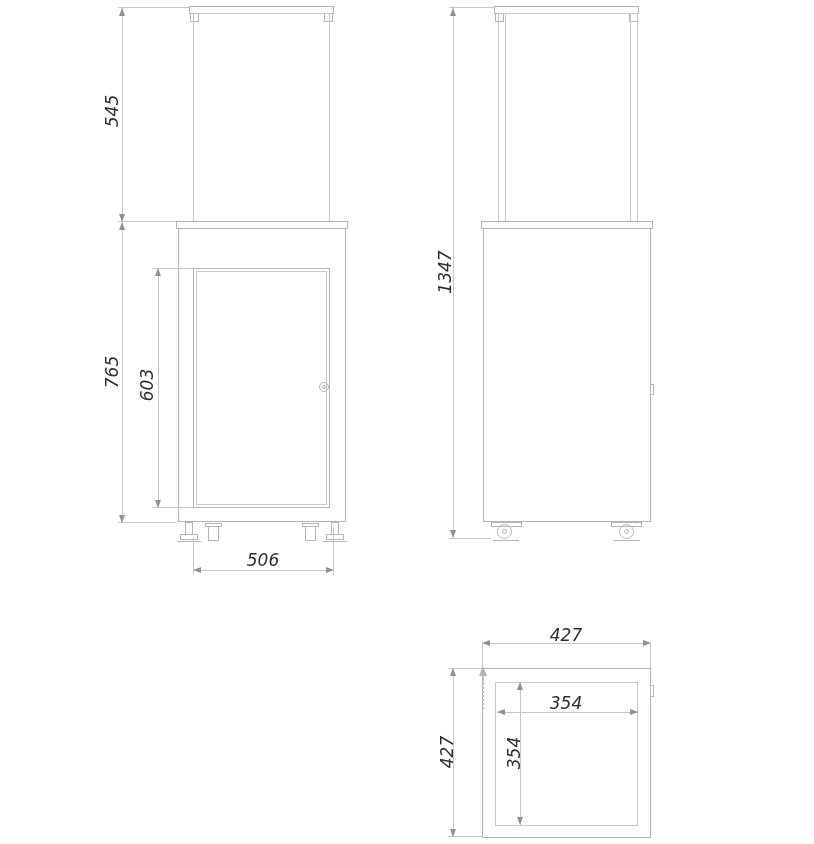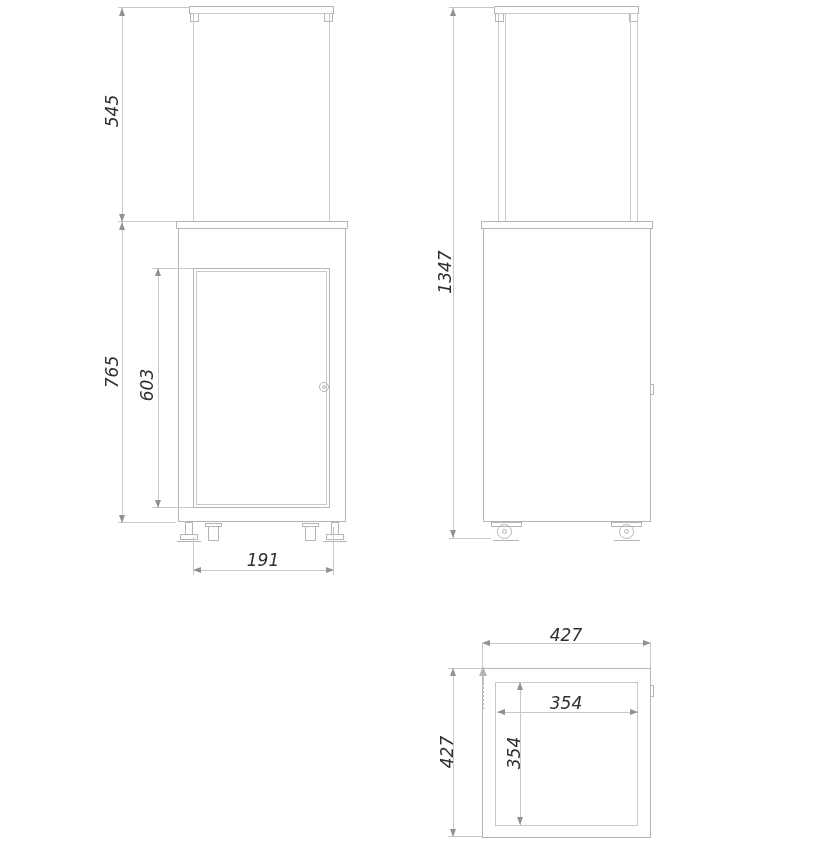--- a/index.html
+++ b/index.html
@@ -92,21 +92,21 @@
       <div class="ar d" style="left:155px;top:500px;"></div>
       <div class="dim v" style="left:122px;top:377px;width:50px;height:16px;">603</div>
     </div>
 
     <div>
       <div class="ln lt" style="left:193px;top:537px;width:1px;height:38px;"></div>
       <div class="ln lt" style="left:333px;top:527px;width:1px;height:48px;"></div>
       <div class="ln lt" style="left:193px;top:570px;width:141px;height:1px;"></div>
       <div class="ar l" style="left:193px;top:567px;"></div>
       <div class="ar r" style="left:326px;top:567px;"></div>
-      <div class="dim" style="left:233px;top:552px;width:60px;height:16px;">191</div>
+      <div class="dim" style="left:233px;top:552px;width:60px;height:16px;">506</div>
     </div>
   </div>
 
   <div>
 
     <div class="rect" style="left:494px;top:6px;width:145px;height:8px;"></div>
     <div class="rect" style="left:495px;top:13px;width:9px;height:9px;"></div>
     <div class="rect" style="left:629px;top:13px;width:9px;height:9px;"></div>
     <div class="rect lt" style="left:498px;top:13px;width:140px;height:209px;"></div>
     <div class="ln lt" style="left:505px;top:13px;width:1px;height:209px;"></div>

